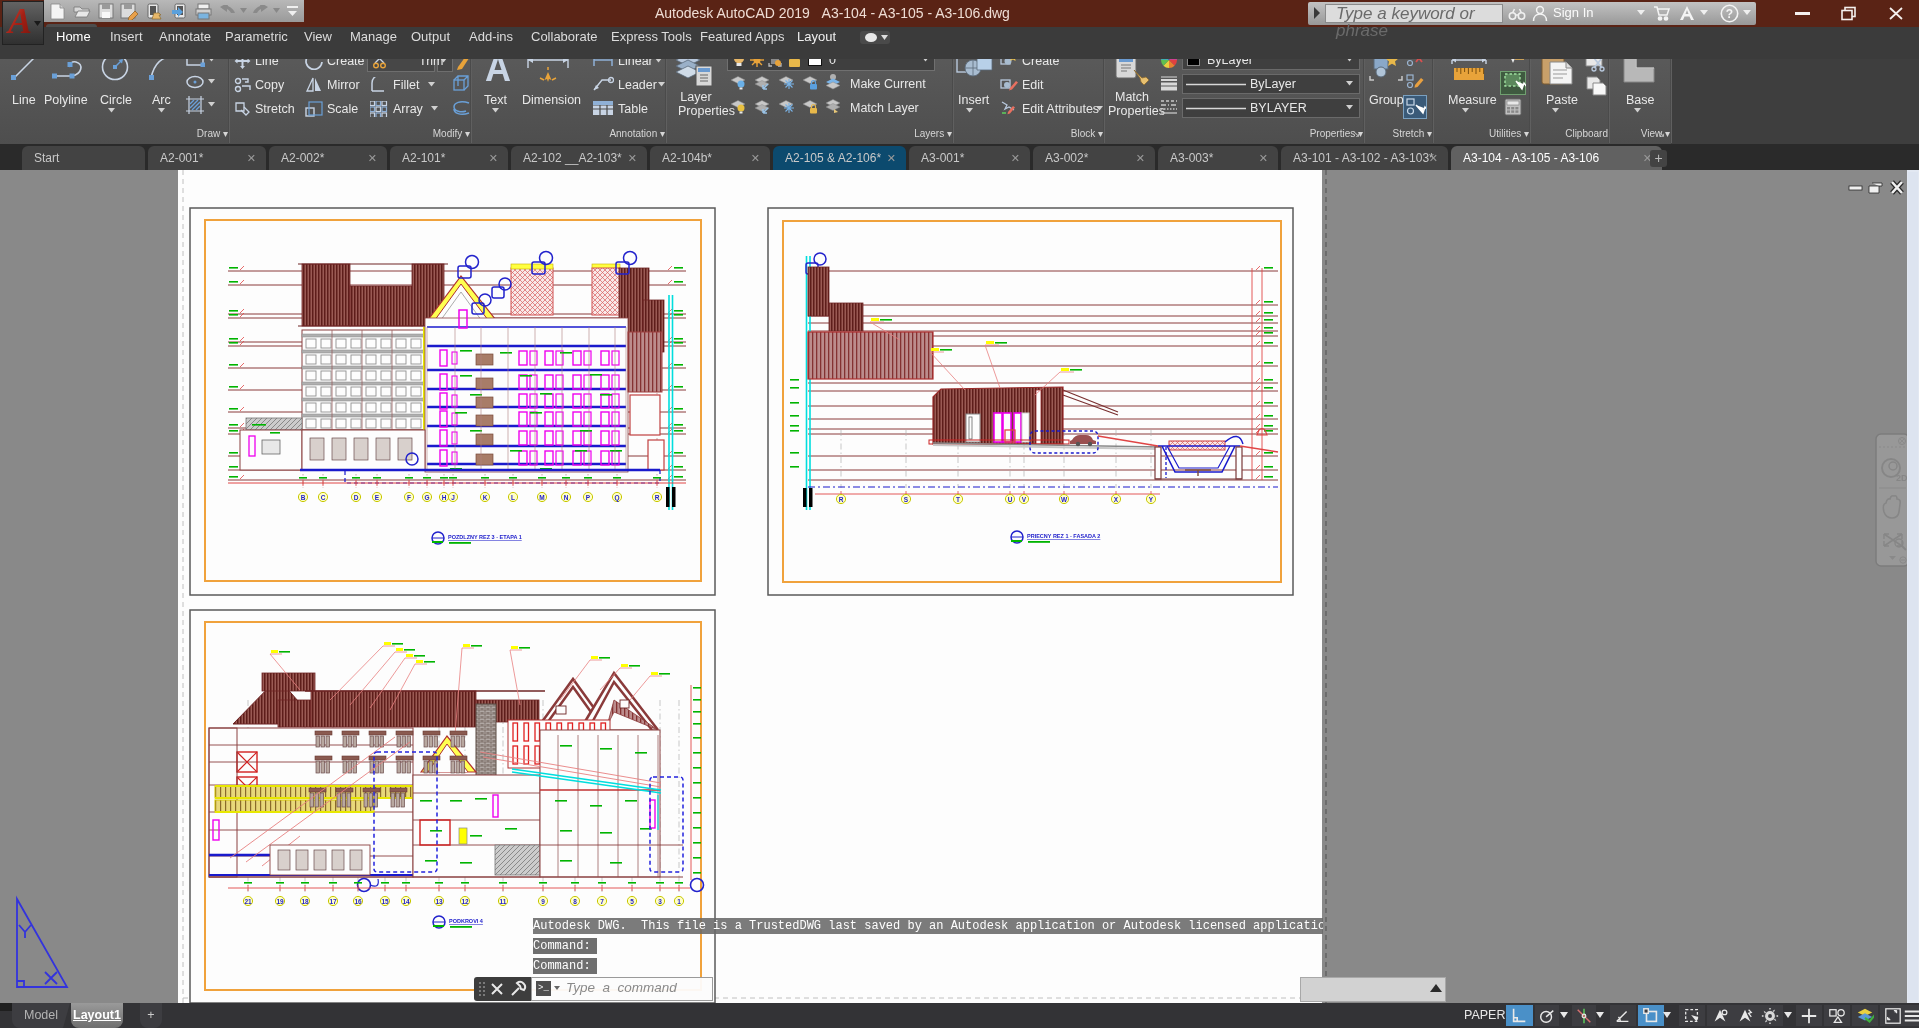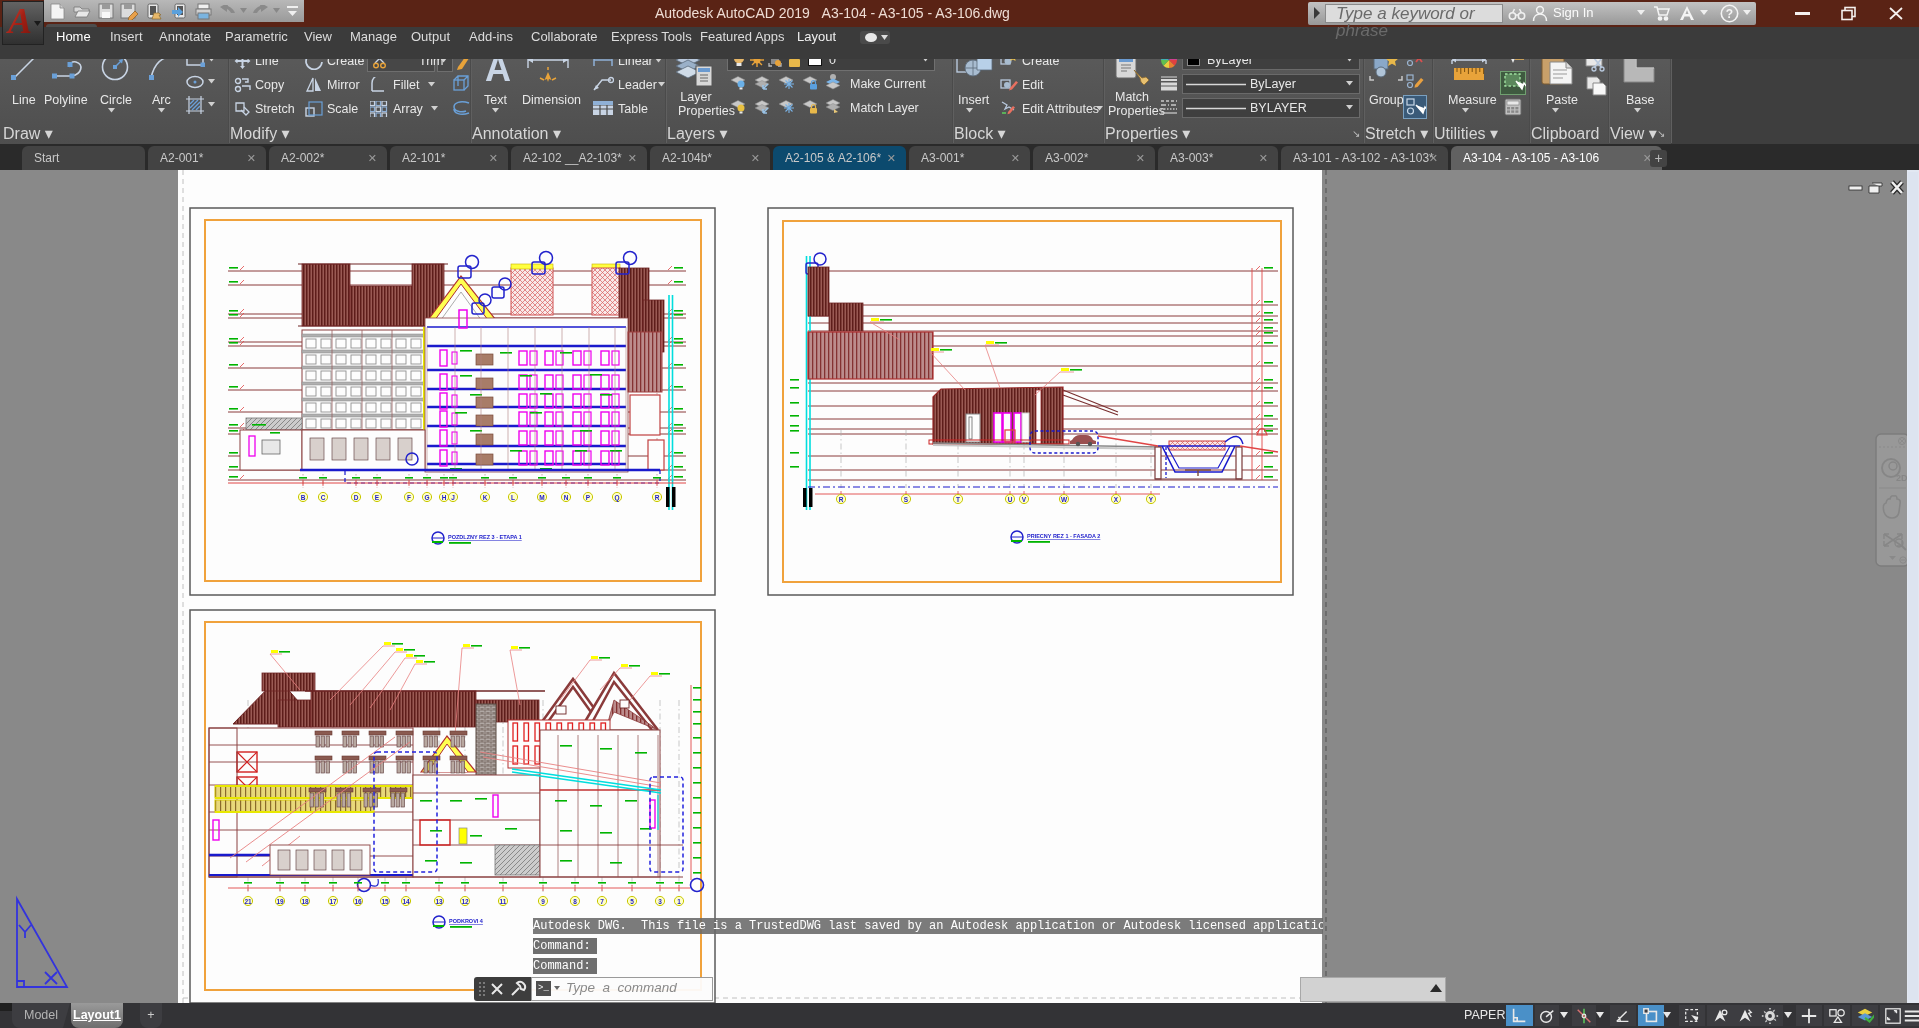--- a/index.html
+++ b/index.html
@@ -10,21 +10,21 @@
  background:linear-gradient(180deg,#636363 0%,#4a4a4a 45%,#303030 100%);
  border:1px solid #222;z-index:30;}
 #qat{position:absolute;left:44px;top:0;width:260px;height:22px;
  background:linear-gradient(180deg,#b8b8b8,#9a9a9a);z-index:20;}
 #menurow{position:absolute;left:0;top:27px;width:1919px;height:32px;background:#3b3b3b;z-index:10;padding-left:48px;}
 .mtab{position:absolute;top:0;height:20px;line-height:20px;color:#dcdcdc;font-size:13px;white-space:nowrap;}
 #ribbon{position:absolute;left:0;top:47px;width:1919px;height:97px;
  background:linear-gradient(180deg,#5b5b5b,#4e4e4e);z-index:5;}
 #ribbonend{position:absolute;left:1671px;top:47px;width:248px;height:97px;background:#3e3e3e;z-index:6;}
 .pdiv{position:absolute;top:47px;width:2px;height:96px;background:linear-gradient(90deg,#404040,#6a6a6a);z-index:7;}
-.plabel{position:absolute;top:125px;height:17px;line-height:17px;font-size:16px;color:#d6d6d6;text-align:left;z-index:8;white-space:nowrap;}
+.plabel{position:absolute;top:125px;height:17px;line-height:17px;font-size:10px;color:#d6d6d6;text-align:right;z-index:8;white-space:nowrap;}
 .rtxt{position:absolute;font-size:12.5px;color:#e8e8e8;line-height:14px;z-index:8;white-space:nowrap;}
 #filetabs{position:absolute;left:0;top:144px;width:1919px;height:26px;background:#2a2a2a;z-index:10;}
 .ftab{position:absolute;top:2px;height:24px;background:#434343;border-radius:6px 6px 0 0;
  color:#c9c9c9;font-size:12px;line-height:24px;padding-left:12px;white-space:nowrap;}
 .ftab .x{color:#9a9a9a;font-size:11px;}
 #statusbar{position:absolute;left:0;top:1003px;width:1919px;height:25px;background:#333336;z-index:40;}
 .sicon{position:absolute;top:2px;height:21px;background:#3d3d41;}
 .ltab{position:absolute;top:0;height:25px;line-height:25px;font-size:12.5px;text-align:center;}
 #cmdtext{position:absolute;z-index:35;font-family:"Liberation Mono",monospace;font-size:12px;color:#fff;}
 </style></head>

